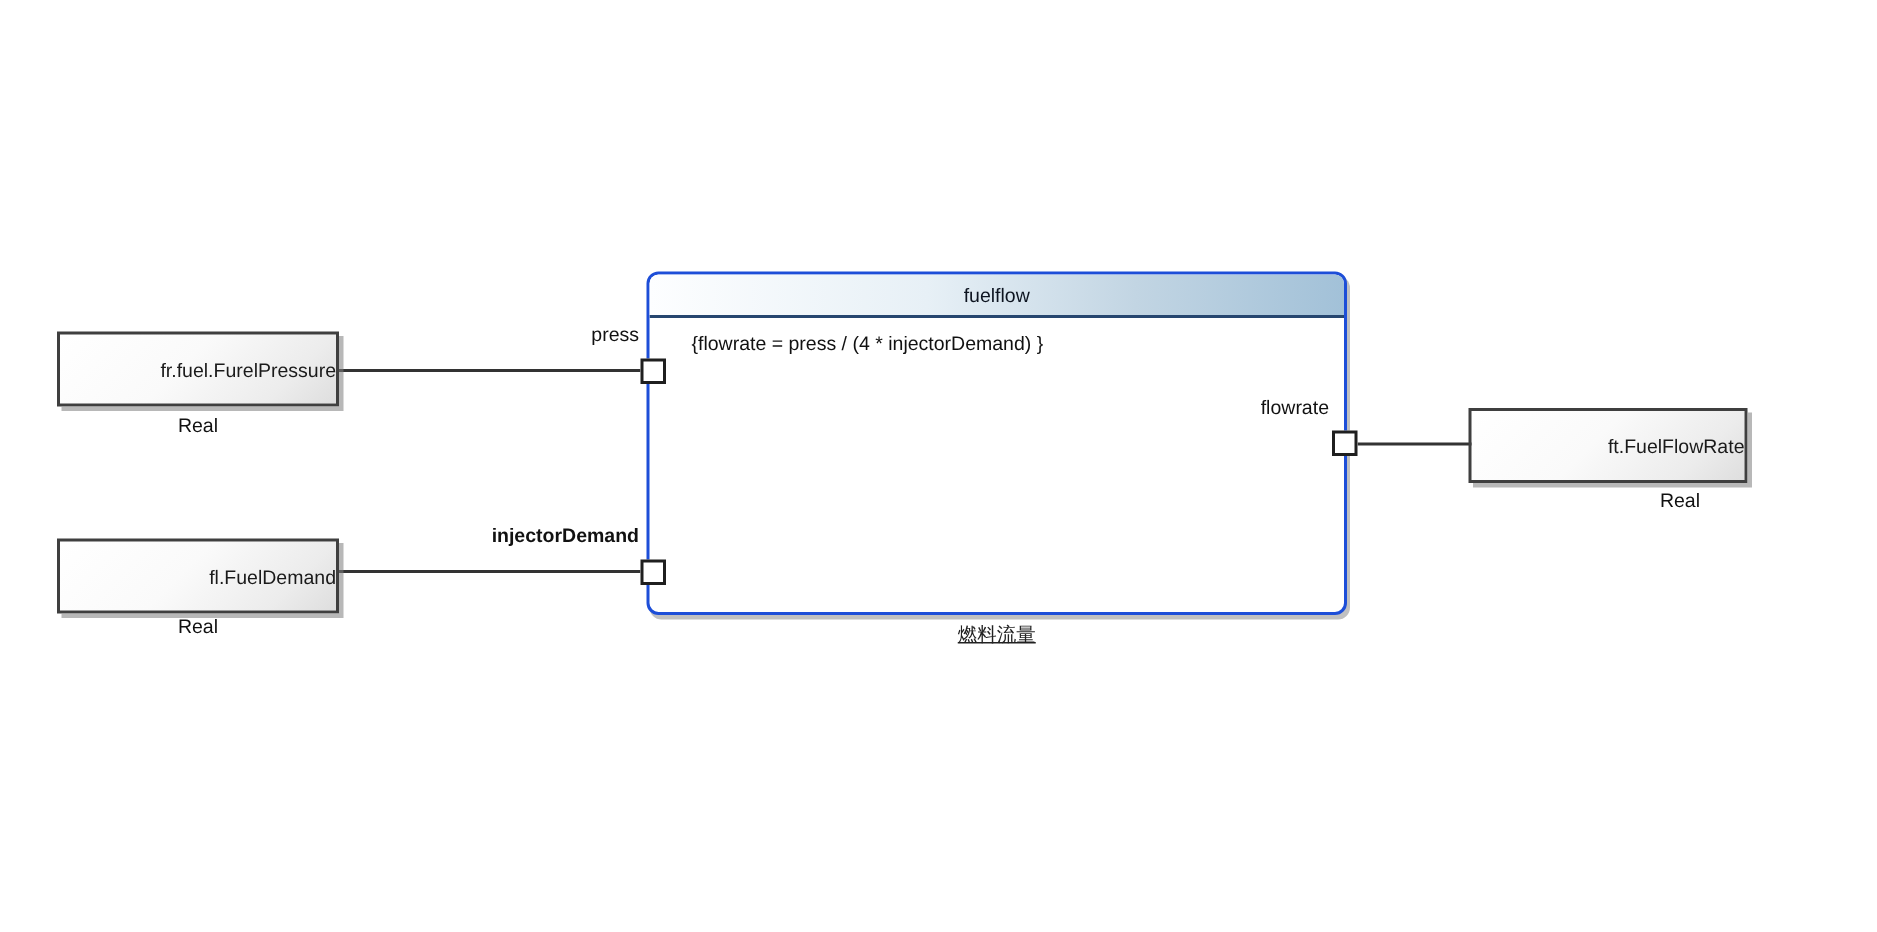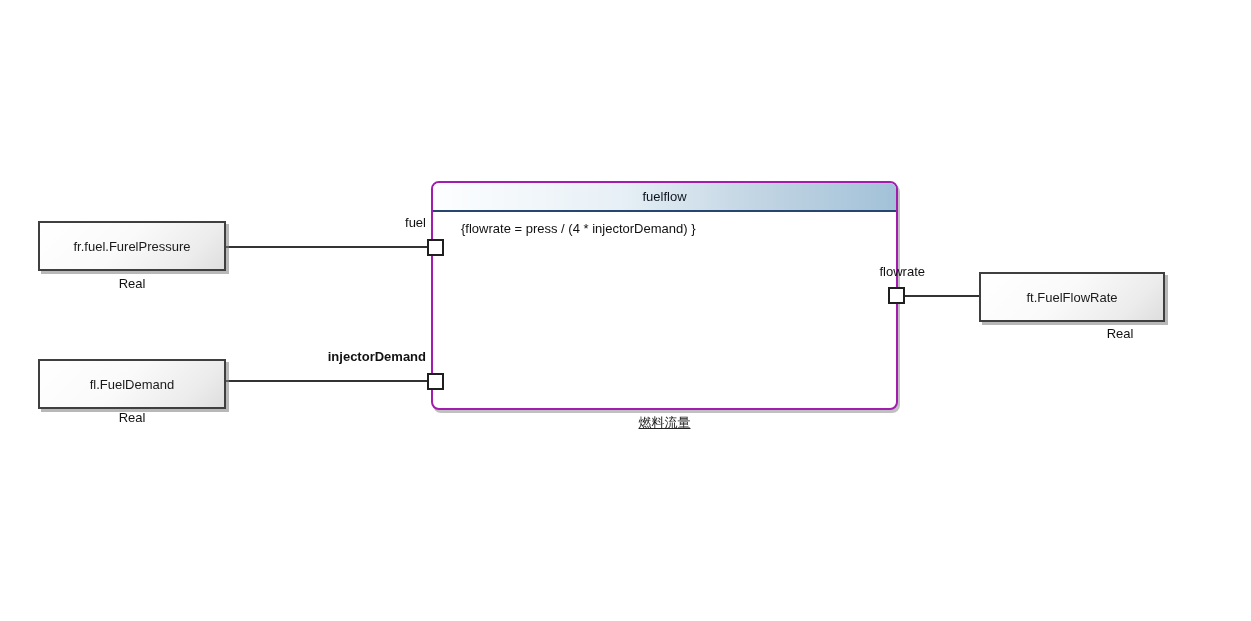--- a/index.html
+++ b/index.html
@@ -12,21 +12,21 @@
     overflow: hidden;
   }
   .param-node {
     position: absolute;
     height: 46px;
     border: 2px solid #3f3f3f;
     background: linear-gradient(135deg, #ffffff 0%, #fafafa 45%, #ececec 80%, #dedede 100%);
     box-shadow: 3px 3px 0 0 rgba(125,125,125,0.55);
     display: flex;
     align-items: center;
-    justify-content: center;
+    justify-content: flex-end;
     font-size: 13px;
     color: #1a1a1a;
     box-sizing: content-box;
   }
   .type-label {
     position: absolute;
     text-align: center;
     font-size: 13px;
     color: #111111;
     line-height: 16px;
@@ -35,21 +35,21 @@
     position: absolute;
     height: 2px;
     background: #333333;
   }
   .constraint-block {
     position: absolute;
     left: 431px;
     top: 181px;
     width: 463px;
     height: 225px;
-    border: 2px solid #a21caf;
+    border: 2px solid #1d4ed8;
     border-radius: 8px;
     background: #ffffff;
     box-shadow: 2px 3px 0 0 rgba(130,130,130,0.5);
     box-sizing: content-box;
   }
   .block-header {
     height: 27px;
     border-bottom: 2px solid #26466f;
     border-radius: 6px 6px 0 0;
     background: linear-gradient(90deg, #fdfeff 0%, #e7f0f6 40%, #c2d5e3 70%, #a2c1d8 100%);
@@ -122,19 +122,19 @@
     </div>
     <div class="block-body">
       <span>{flowrate = press / (4 * injectorDemand) }</span>
     </div>
   </div>
 
   <div class="port" style="left:427px; top:239px;"></div>
   <div class="port" style="left:427px; top:373px;"></div>
   <div class="port" style="left:888px; top:287px;"></div>
 
-  <div class="port-label" style="left:336px; top:215px; width:90px;">fuel</div>
+  <div class="port-label" style="left:336px; top:215px; width:90px;">press</div>
   <div class="port-label" style="left:280px; top:349px; width:146px;font-weight:bold;">injectorDemand</div>
-  <div class="port-label" style="left:825px; top:264px; width:100px;">flowrate</div>
+  <div class="port-label" style="left:786px; top:264px; width:100px;">flowrate</div>
 
   <div class="block-caption">燃料流量</div>
 
 </div>
 
 </body></html>

